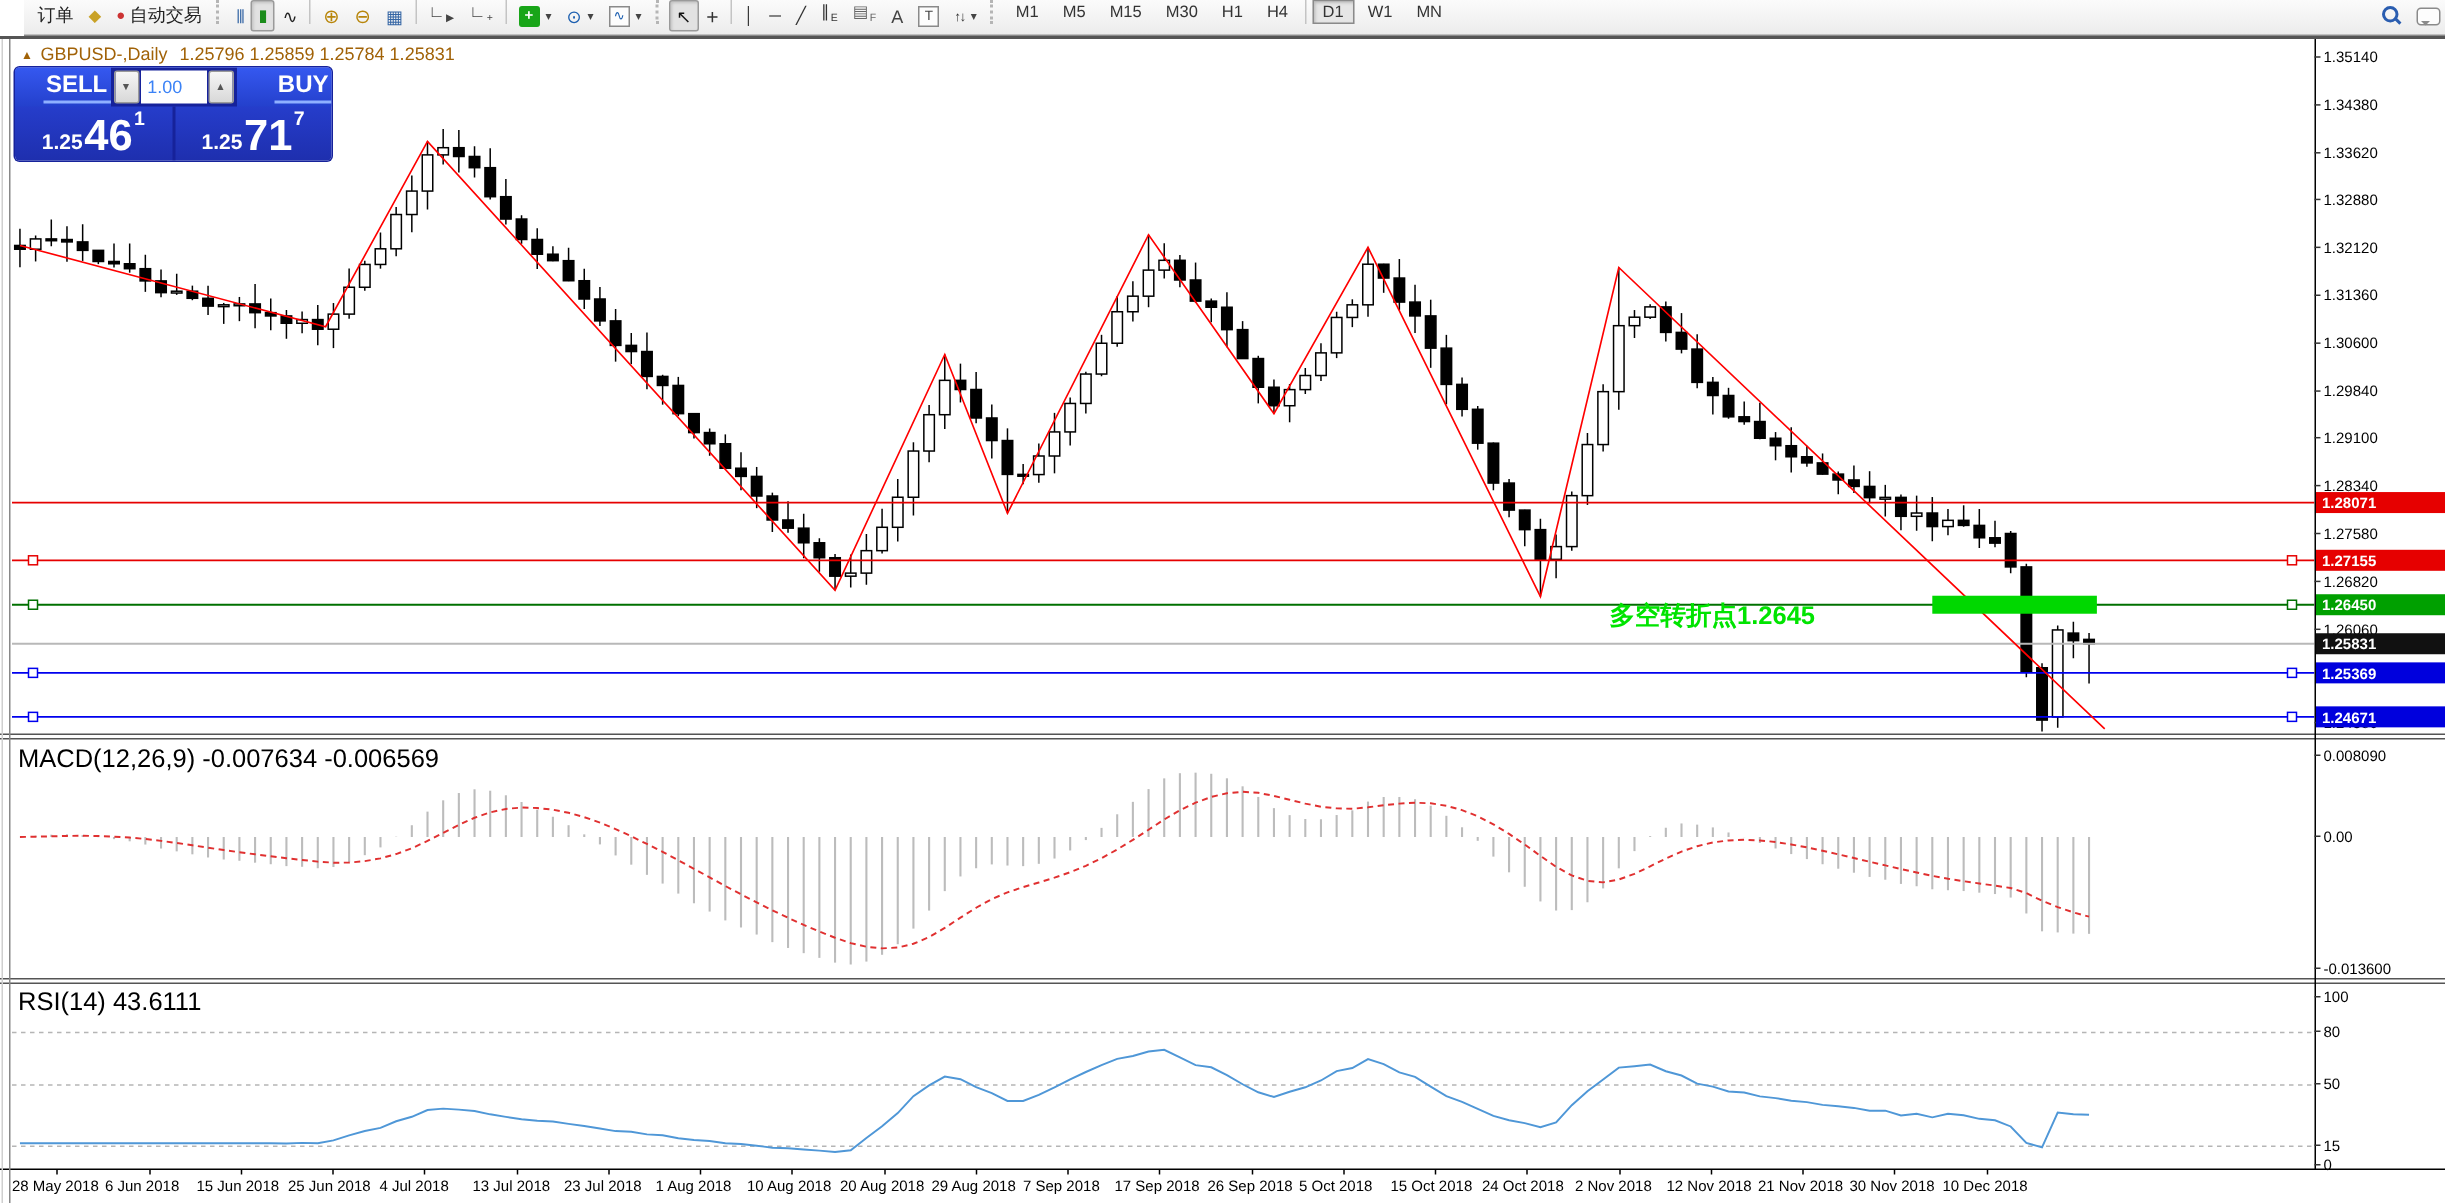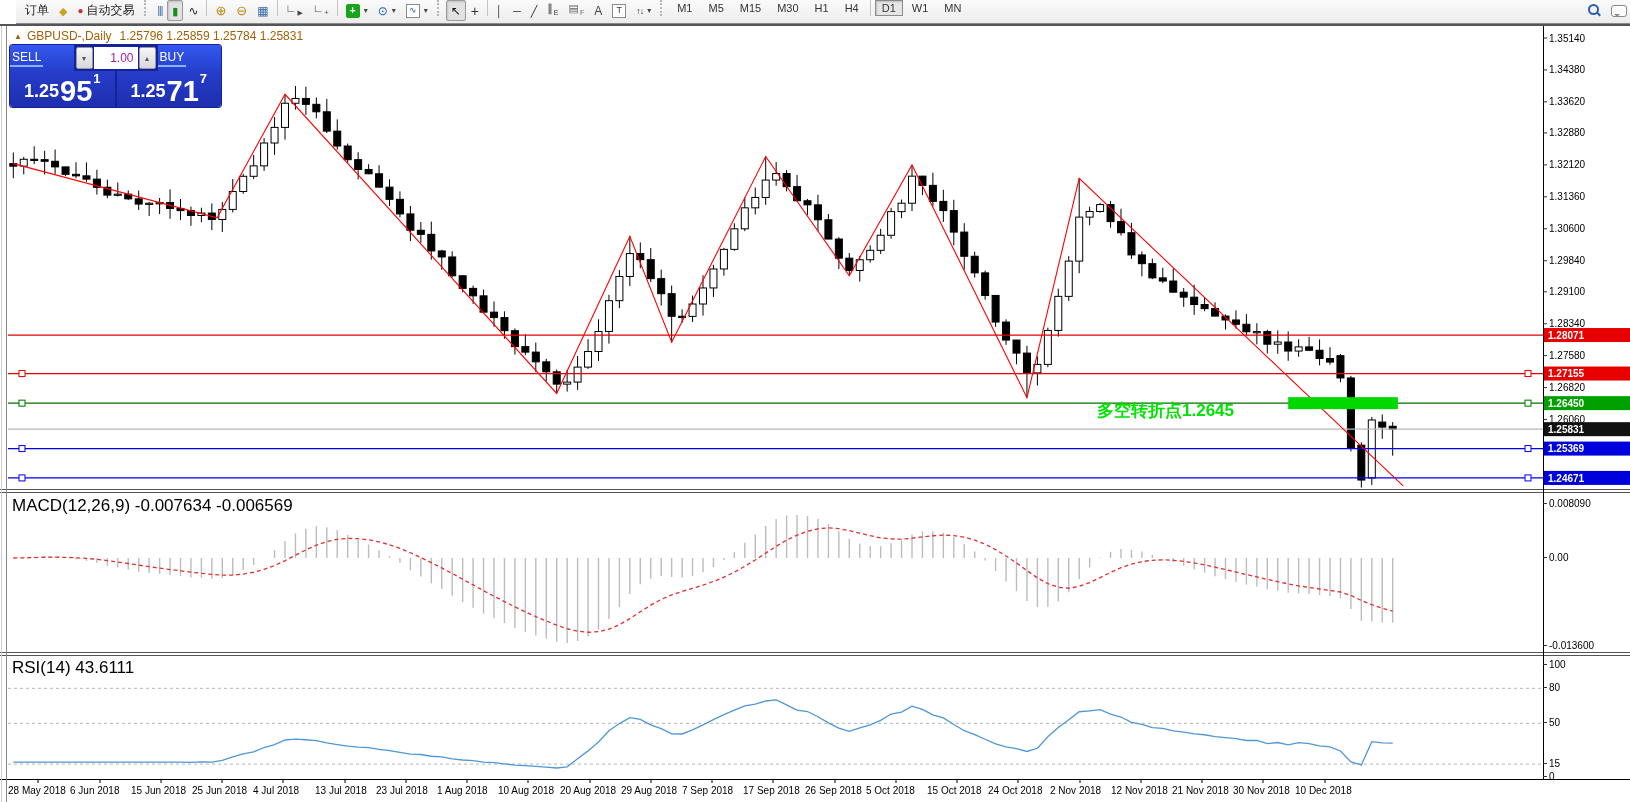--- a/index.html
+++ b/index.html
@@ -31,30 +31,30 @@
   .win-topline{position:absolute;left:0;top:24px;width:1630px;height:2px;background:#555;z-index:5}
   .chart-title{position:absolute;left:14px;top:29px;font-size:12px;color:#a16207;z-index:6;white-space:nowrap}
   .chart-title .tri{font-size:8px;margin-right:5px;vertical-align:1px}
   .chart-title .ohlc{margin-left:8px}
 
   
   .trade-panel{position:absolute;left:10px;top:45px;width:211px;height:62px;z-index:7;
                background:linear-gradient(#2b47e0,#1e2fae);border-radius:3px;overflow:hidden;
                box-shadow:0 0 0 1px #16229a}
   .tp-row1{display:flex;height:26px;align-items:stretch}
-  .tp-btn{flex:1;display:flex;align-items:center;justify-content:flex-start;background:linear-gradient(#3558f0,#2440cc);color:#fff;
-          font-size:12px;font-weight:normal;cursor:default}
+  .tp-btn{flex:1;display:flex;align-items:center;justify-content:flex-end;background:linear-gradient(#3558f0,#2440cc);color:#fff;
+          font-size:16px;font-weight:bold;cursor:default}
   .tp-btn span{border-bottom:2px solid #8fb0ff;padding:0 2px 1px}
   .tp-vol{width:84px;display:flex;align-items:stretch;background:#16229a;padding:2px;box-sizing:border-box;gap:1px}
   .tp-spin{width:15px;background:linear-gradient(#f6f6f6,#d8d8d8);border:1px solid #9a9a9a;color:#555;font-size:7px;
            display:flex;align-items:center;justify-content:center;border-radius:2px}
-  .tp-vol-val{flex:1;background:#fff;color:#a21caf;font-size:12px;display:flex;align-items:center;justify-content:flex-end;padding-right:4px}
+  .tp-vol-val{flex:1;background:#fff;color:#3b82f6;font-size:12px;display:flex;align-items:center;justify-content:flex-end;padding-right:16px}
   .tp-row2{display:flex;height:36px;align-items:stretch}
   .tp-price{flex:1;color:#fff;display:flex;align-items:flex-end;justify-content:center;padding-bottom:3px;gap:1px}
-  .tp-price .sm{font-size:18px;font-weight:bold;margin-bottom:2px}
+  .tp-price .sm{font-size:14px;font-weight:bold;margin-bottom:2px}
   .tp-price .big{font-size:29px;font-weight:bold;line-height:26px}
   .tp-price .sup{font-size:13px;font-weight:bold;align-self:flex-start;margin-top:0px}
   .tp-div{width:2px;background:#16229a}
 
   
   .pane-label{position:absolute;font-size:17px;color:#000;z-index:6;white-space:nowrap}
   .annotation{position:absolute;z-index:6;font-weight:bold;font-size:17px;white-space:nowrap}
 
   svg{position:absolute;left:0;top:0;z-index:1}
 </style>
@@ -180,36 +180,36 @@
       <div class="tp-vol-val">1.00</div>
       <div class="tp-spin">▲</div>
     </div>
     <div class="tp-btn">
         <span>BUY</span>
       </div>
   </div>
   <div class="tp-row2">
     <div class="tp-price">
       <span class="sm">1.25</span>
-        <span class="big">95</span>
+        <span class="big">46</span>
         <span class="sup">1</span>
     </div>
     <div class="tp-div"></div>
     <div class="tp-price">
       <span class="sm">1.25</span>
         <span class="big">71</span>
         <span class="sup">7</span>
     </div>
   </div>
 </div>
 
 <div class="pane-label" style="left:12px;top:496px">MACD(12,26,9) -0.007634 -0.006569</div>
 <div class="pane-label" style="left:12px;top:658px">RSI(14) 43.6111</div>
 
-<div class="annotation" id="annotation" style="left: 1097px; top: 399px; color: rgb(0, 228, 0);">多空转折点1.2645</div>
+<div class="annotation" id="annotation" style="left: 1073px; top: 399px; color: rgb(0, 228, 0);">多空转折点1.2645</div>
 
 <svg id="chart" width="1630" height="802">
     <defs>
       <clipPath id="mclip">
         <rect x="8" y="27" width="1535" height="462"></rect>
       </clipPath>
       <clipPath id="cclip">
         <rect x="8" y="493" width="1535" height="159"></rect>
       </clipPath>
       <clipPath id="rclip">

